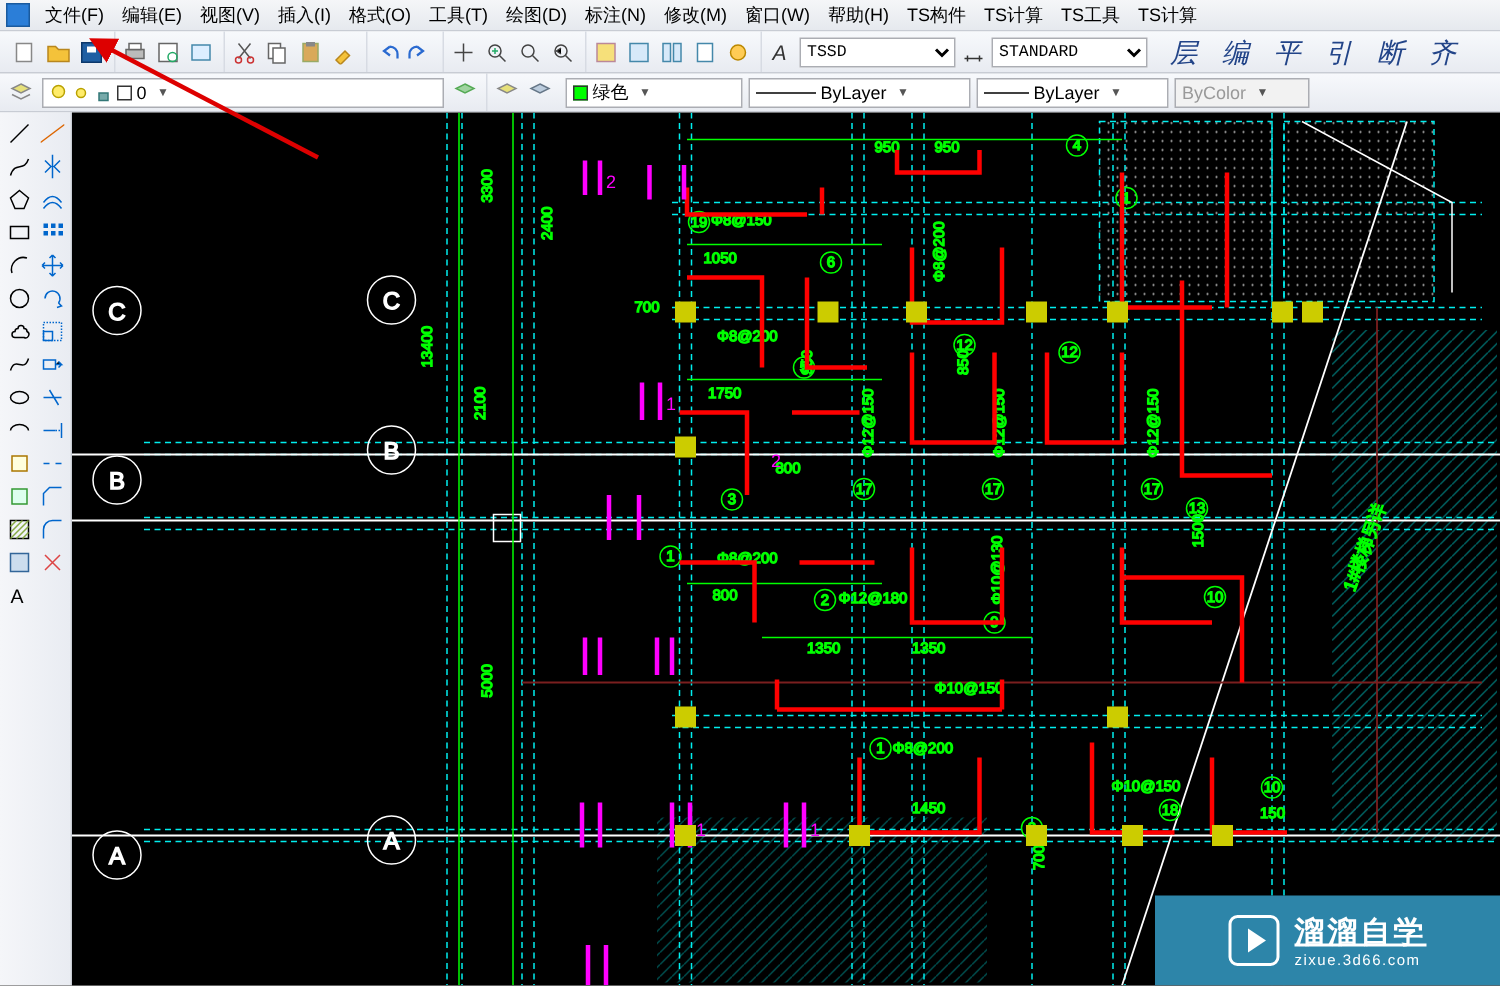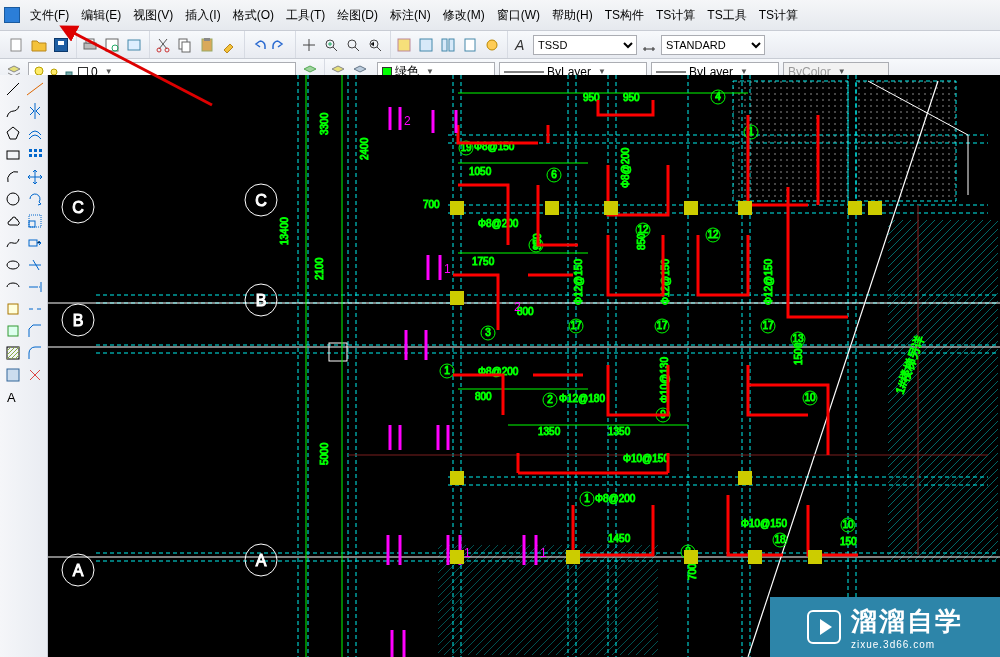--- a/index.html
+++ b/index.html
@@ -1,29 +1,29 @@
 <!DOCTYPE html>
 <html><head>
 <meta charset="utf-8">
 <style>
 * { margin: 0; padding: 0; box-sizing: border-box; }
 body { font-family: "SimSun", "Microsoft YaHei", sans-serif; font-size: 12px; background: #fff; overflow: hidden; width: 1000px; height: 657px; position: relative; }
 
 
-.menubar { background: linear-gradient(#f5f6f8,#e6e9ee); height: 31px; display: flex; align-items: center; border-bottom: 1px solid #c8ccd4; padding-left: 2px; }
+.menubar { background: linear-gradient(#f5f6f8,#e6e9ee); height: 21px; display: flex; align-items: center; border-bottom: 1px solid #c8ccd4; padding-left: 2px; }
 .menubar .app-icon { width: 16px; height: 16px; background: #2b7ed8; margin: 0 4px 0 2px; display: inline-block; border: 1px solid #1a5a9e; }
 .menubar .menu-item { padding: 2px 6px; cursor: default; color: #000; }
 
 
 .toolbar { background: linear-gradient(#f7f9fc,#e8ebf1); height: 28px; display: flex; align-items: center; border-bottom: 1px solid #c8ccd4; padding: 0 4px; gap: 2px; position: relative; }
 .tb-group { display: flex; align-items: center; gap: 2px; padding: 0 3px; border-left: 1px solid #d7dbe3; height: 100%; }
 .tb-group:first-child { border-left: none; }
 .tb-btn { width: 20px; height: 20px; display: flex; align-items: center; justify-content: center; border: 1px solid transparent; cursor: default; }
 .tb-btn svg { width: 16px; height: 16px; }
-.tb-sel { font-size: 11px; height: 20px; border: 1px solid #abadb3; background: #fff; }
+.tb-sel { font-size: 11px; height: 20px; border: 1px solid #abadb3; background: #fff; font-family: Liberation Mono, monospace; }
 .style-labels { font-family: "STKaiti","KaiTi",serif; font-size: 18px; letter-spacing: 6px; color: #224488; padding-left: 10px; font-style: italic; }
 
 
 .layer-row { background: linear-gradient(#f7f9fc,#e8ebf1); height: 26px; display: flex; align-items: center; border-bottom: 1px solid #c8ccd4; padding: 0 4px; gap: 4px; }
 .layer-sel { display: flex; align-items: center; height: 20px; border: 1px solid #abadb3; background: #fff; padding: 0 4px; gap: 3px; }
 .layer-sel .dd { margin-left: 4px; color: #555; font-size: 8px; }
 
 
 .left-tools { position: absolute; left: 0; top: 75px; width: 48px; bottom: 0; background: linear-gradient(90deg,#f5f6f9,#e9ecf2); border-right: 1px solid #c8ccd4; display: flex; flex-direction: column; align-items: center; padding-top: 4px; }
 .lt-pair { display: flex; gap: 2px; margin-bottom: 2px; }
@@ -31,21 +31,21 @@
 
 
 .canvas { position: absolute; left: 48px; top: 75px; right: 0; bottom: 0; background: #000; overflow: hidden; }
 .canvas svg { position: absolute; left: 0; top: 0; }
 
 
 .watermark { position: absolute; right: 0; bottom: 0; width: 230px; height: 60px; background: #2d85a9; display: flex; align-items: center; justify-content: center; gap: 10px; }
 .watermark .play { width: 34px; height: 34px; border: 2px solid #fff; border-radius: 6px; display: flex; align-items: center; justify-content: center; }
 .watermark .play::after { content: ""; border-left: 12px solid #fff; border-top: 8px solid transparent; border-bottom: 8px solid transparent; margin-left: 3px; }
 .watermark .txt { color: #fff; display: flex; flex-direction: column; }
-.watermark .t1 { font-size: 26px; font-weight: bold; letter-spacing: 2px; }
+.watermark .t1 { font-size: 20px; font-weight: bold; letter-spacing: 2px; text-decoration: underline; }
 .watermark .t2 { font-size: 10px; letter-spacing: 1px; }
 
 .arrow-overlay { position: absolute; left: 52px; top: 25px; pointer-events: none; }
 .ic-save{background:#1f5fa3;width:14px;height:14px;border:1px solid #0c386b;position:relative;}
 .ic-save::after{content:"";position:absolute;left:3px;top:2px;width:6px;height:4px;background:#fff;}
 .sq{width:10px;height:10px;display:inline-block;border:1px solid #333;}
 </style>
 </head>
 <body>
 
@@ -202,20 +202,21 @@
         </svg>
       </div>
     <select class="tb-sel" style="width:104px"><option>TSSD</option></select>
     <div class="tb-btn">
         <svg viewBox="0 0 16 16">
           <path d="M2 12h12M4 10v4M12 10v4" stroke="#333"></path>
         </svg>
       </div>
     <select class="tb-sel" style="width:104px"><option>STANDARD</option></select>
   </div>
+  <div class="style-labels">层 编 平 引 断 齐</div>
 </div>
 
 <div class="layer-row">
   <div class="tb-btn">
       <svg viewBox="0 0 16 16">
         <path d="M8 2l6 3-6 3-6-3z" fill="#e6e07a" stroke="#888"></path>
         <path d="M2 9l6 3 6-3" fill="none" stroke="#888"></path>
       </svg>
     </div>
   <div class="layer-sel" style="width:268px">
@@ -261,21 +262,21 @@
     <span>ByLayer</span>
     <span class="dd">▼</span>
   </div>
   <div class="layer-sel" style="width:128px">
     <svg width="30" height="8">
         <line x1="0" y1="4" x2="30" y2="4" stroke="#000"></line>
       </svg>
     <span>ByLayer</span>
     <span class="dd">▼</span>
   </div>
-  <div class="layer-sel" style="width:106px;background:#f2f2f2;color:#999">
+  <div class="layer-sel" style="width:90px;background:#f2f2f2;color:#999">
     <span>ByColor</span>
     <span class="dd">▼</span>
   </div>
 </div>
 
 <div class="left-tools">
   <div class="lt-pair">
       <div class="lt-btn">
         <svg width="16" height="16">
           <line x1="2" y1="14" x2="14" y2="2" stroke="#000"></line>

